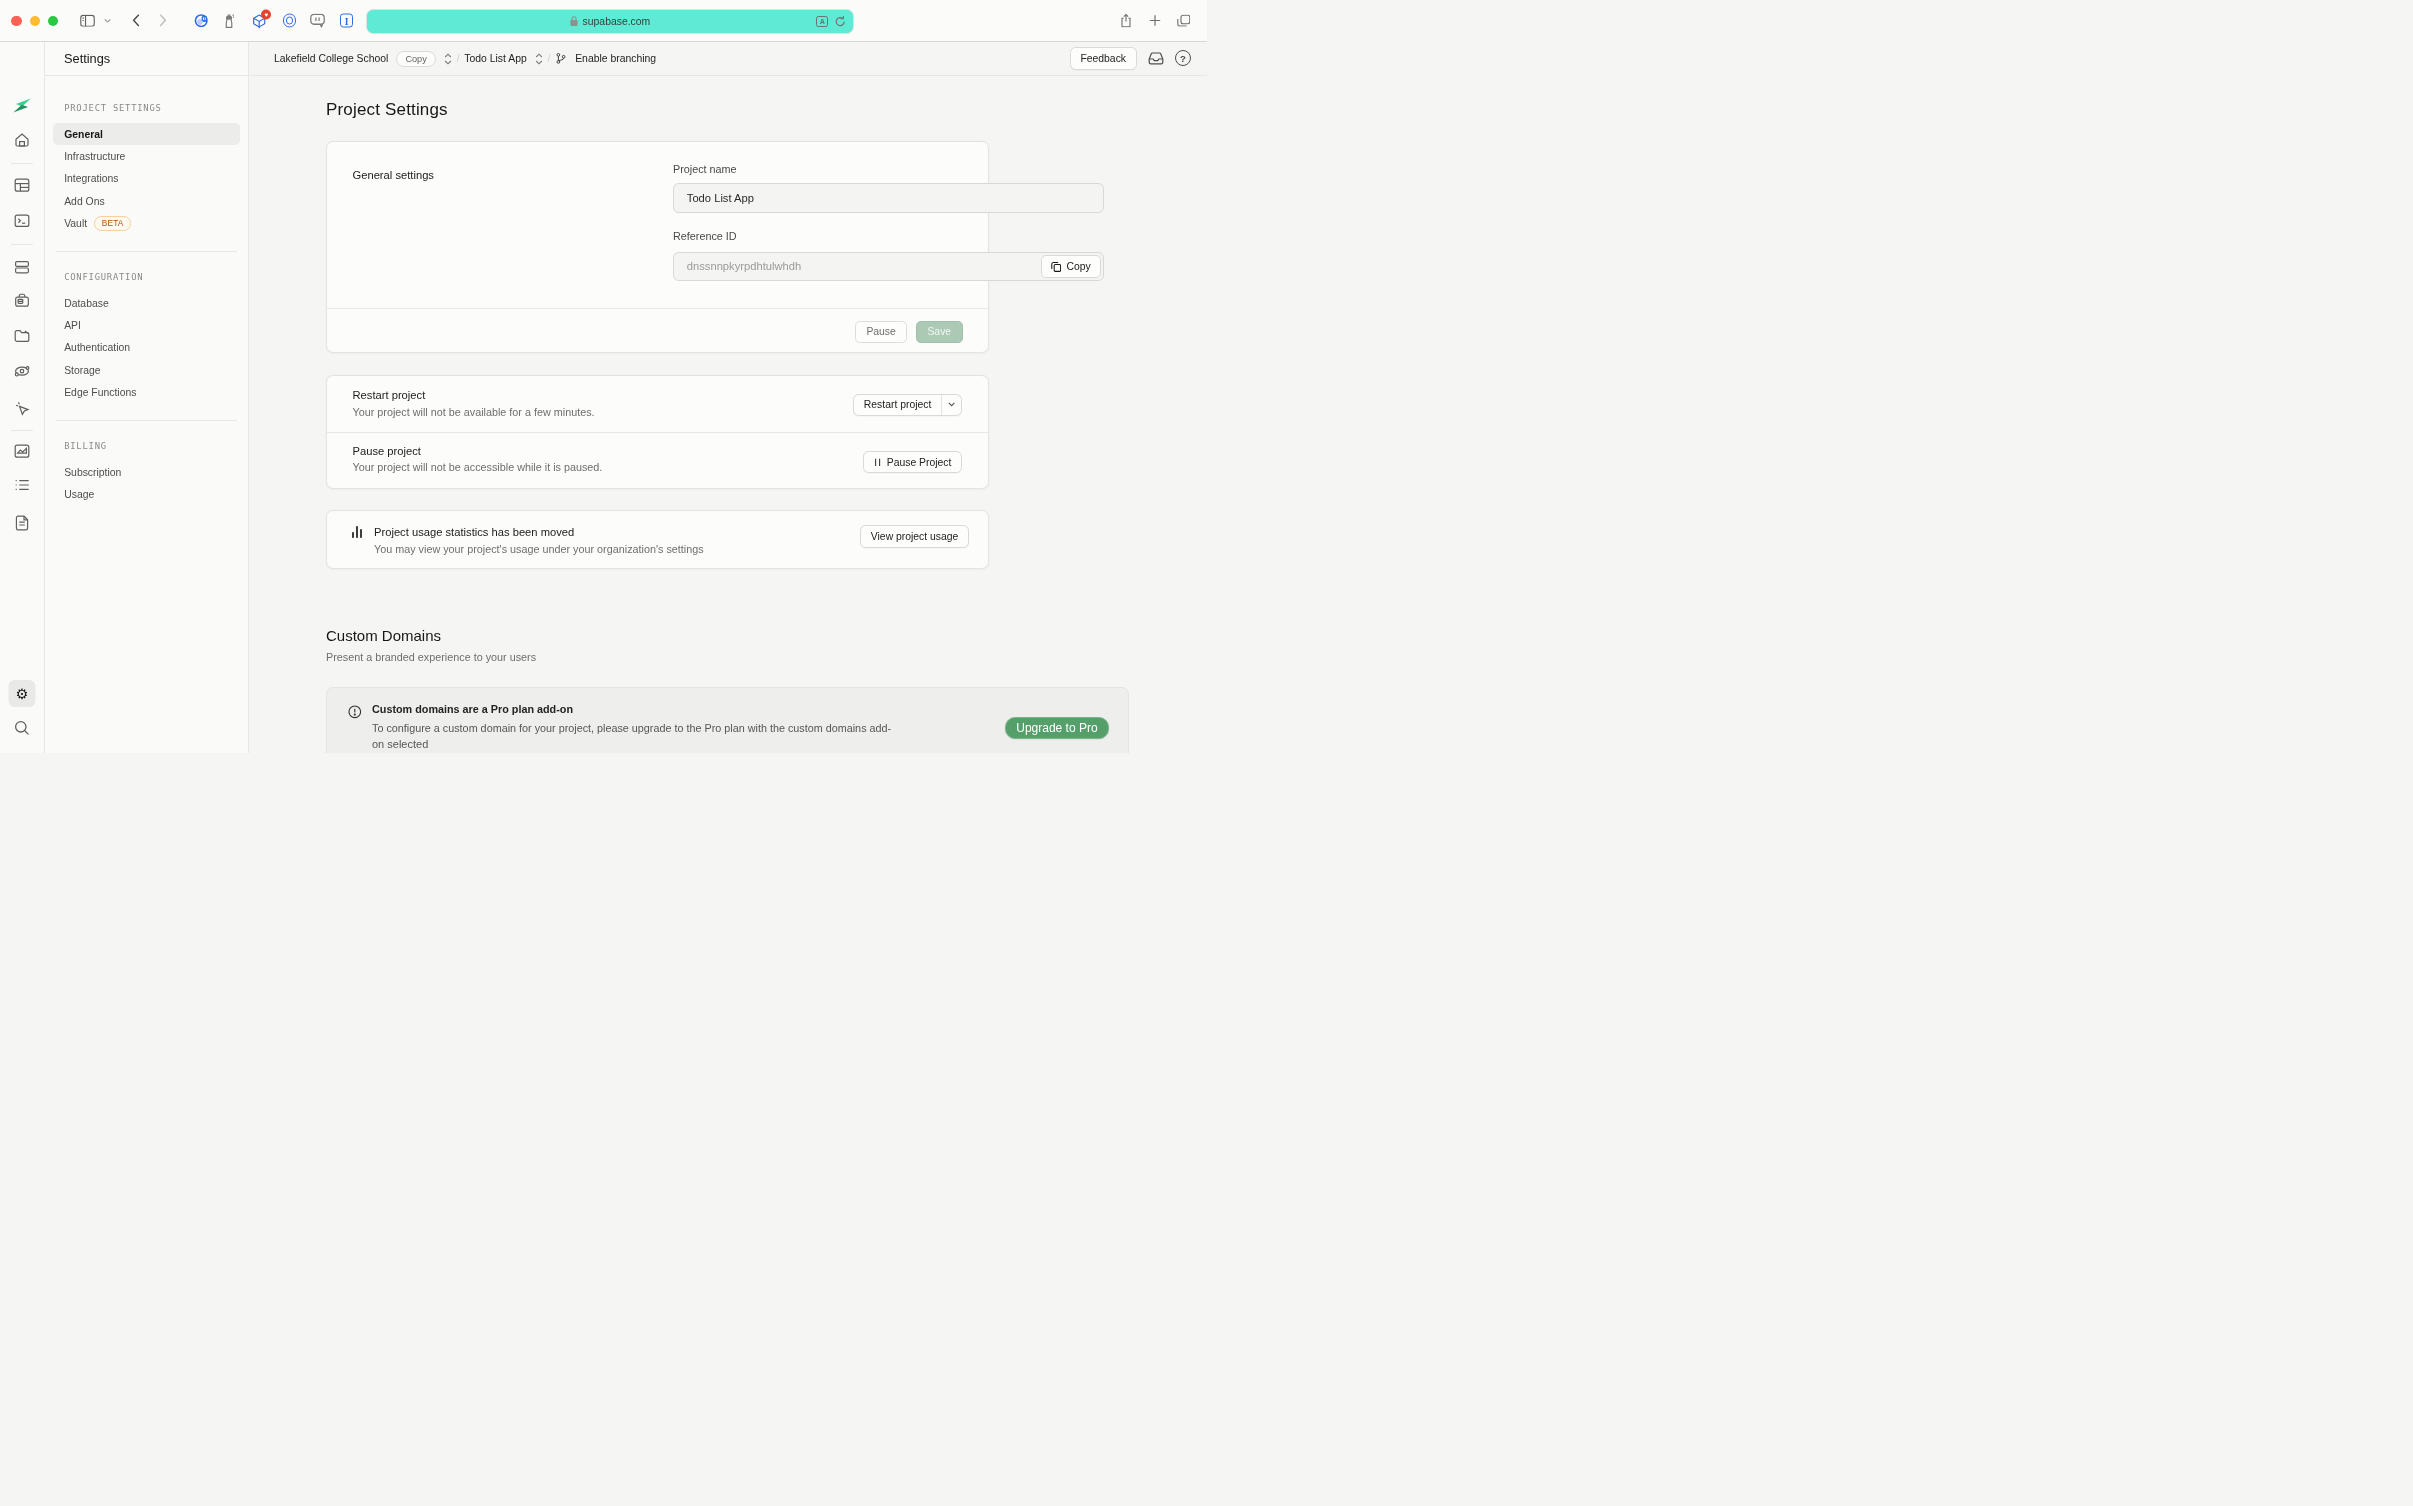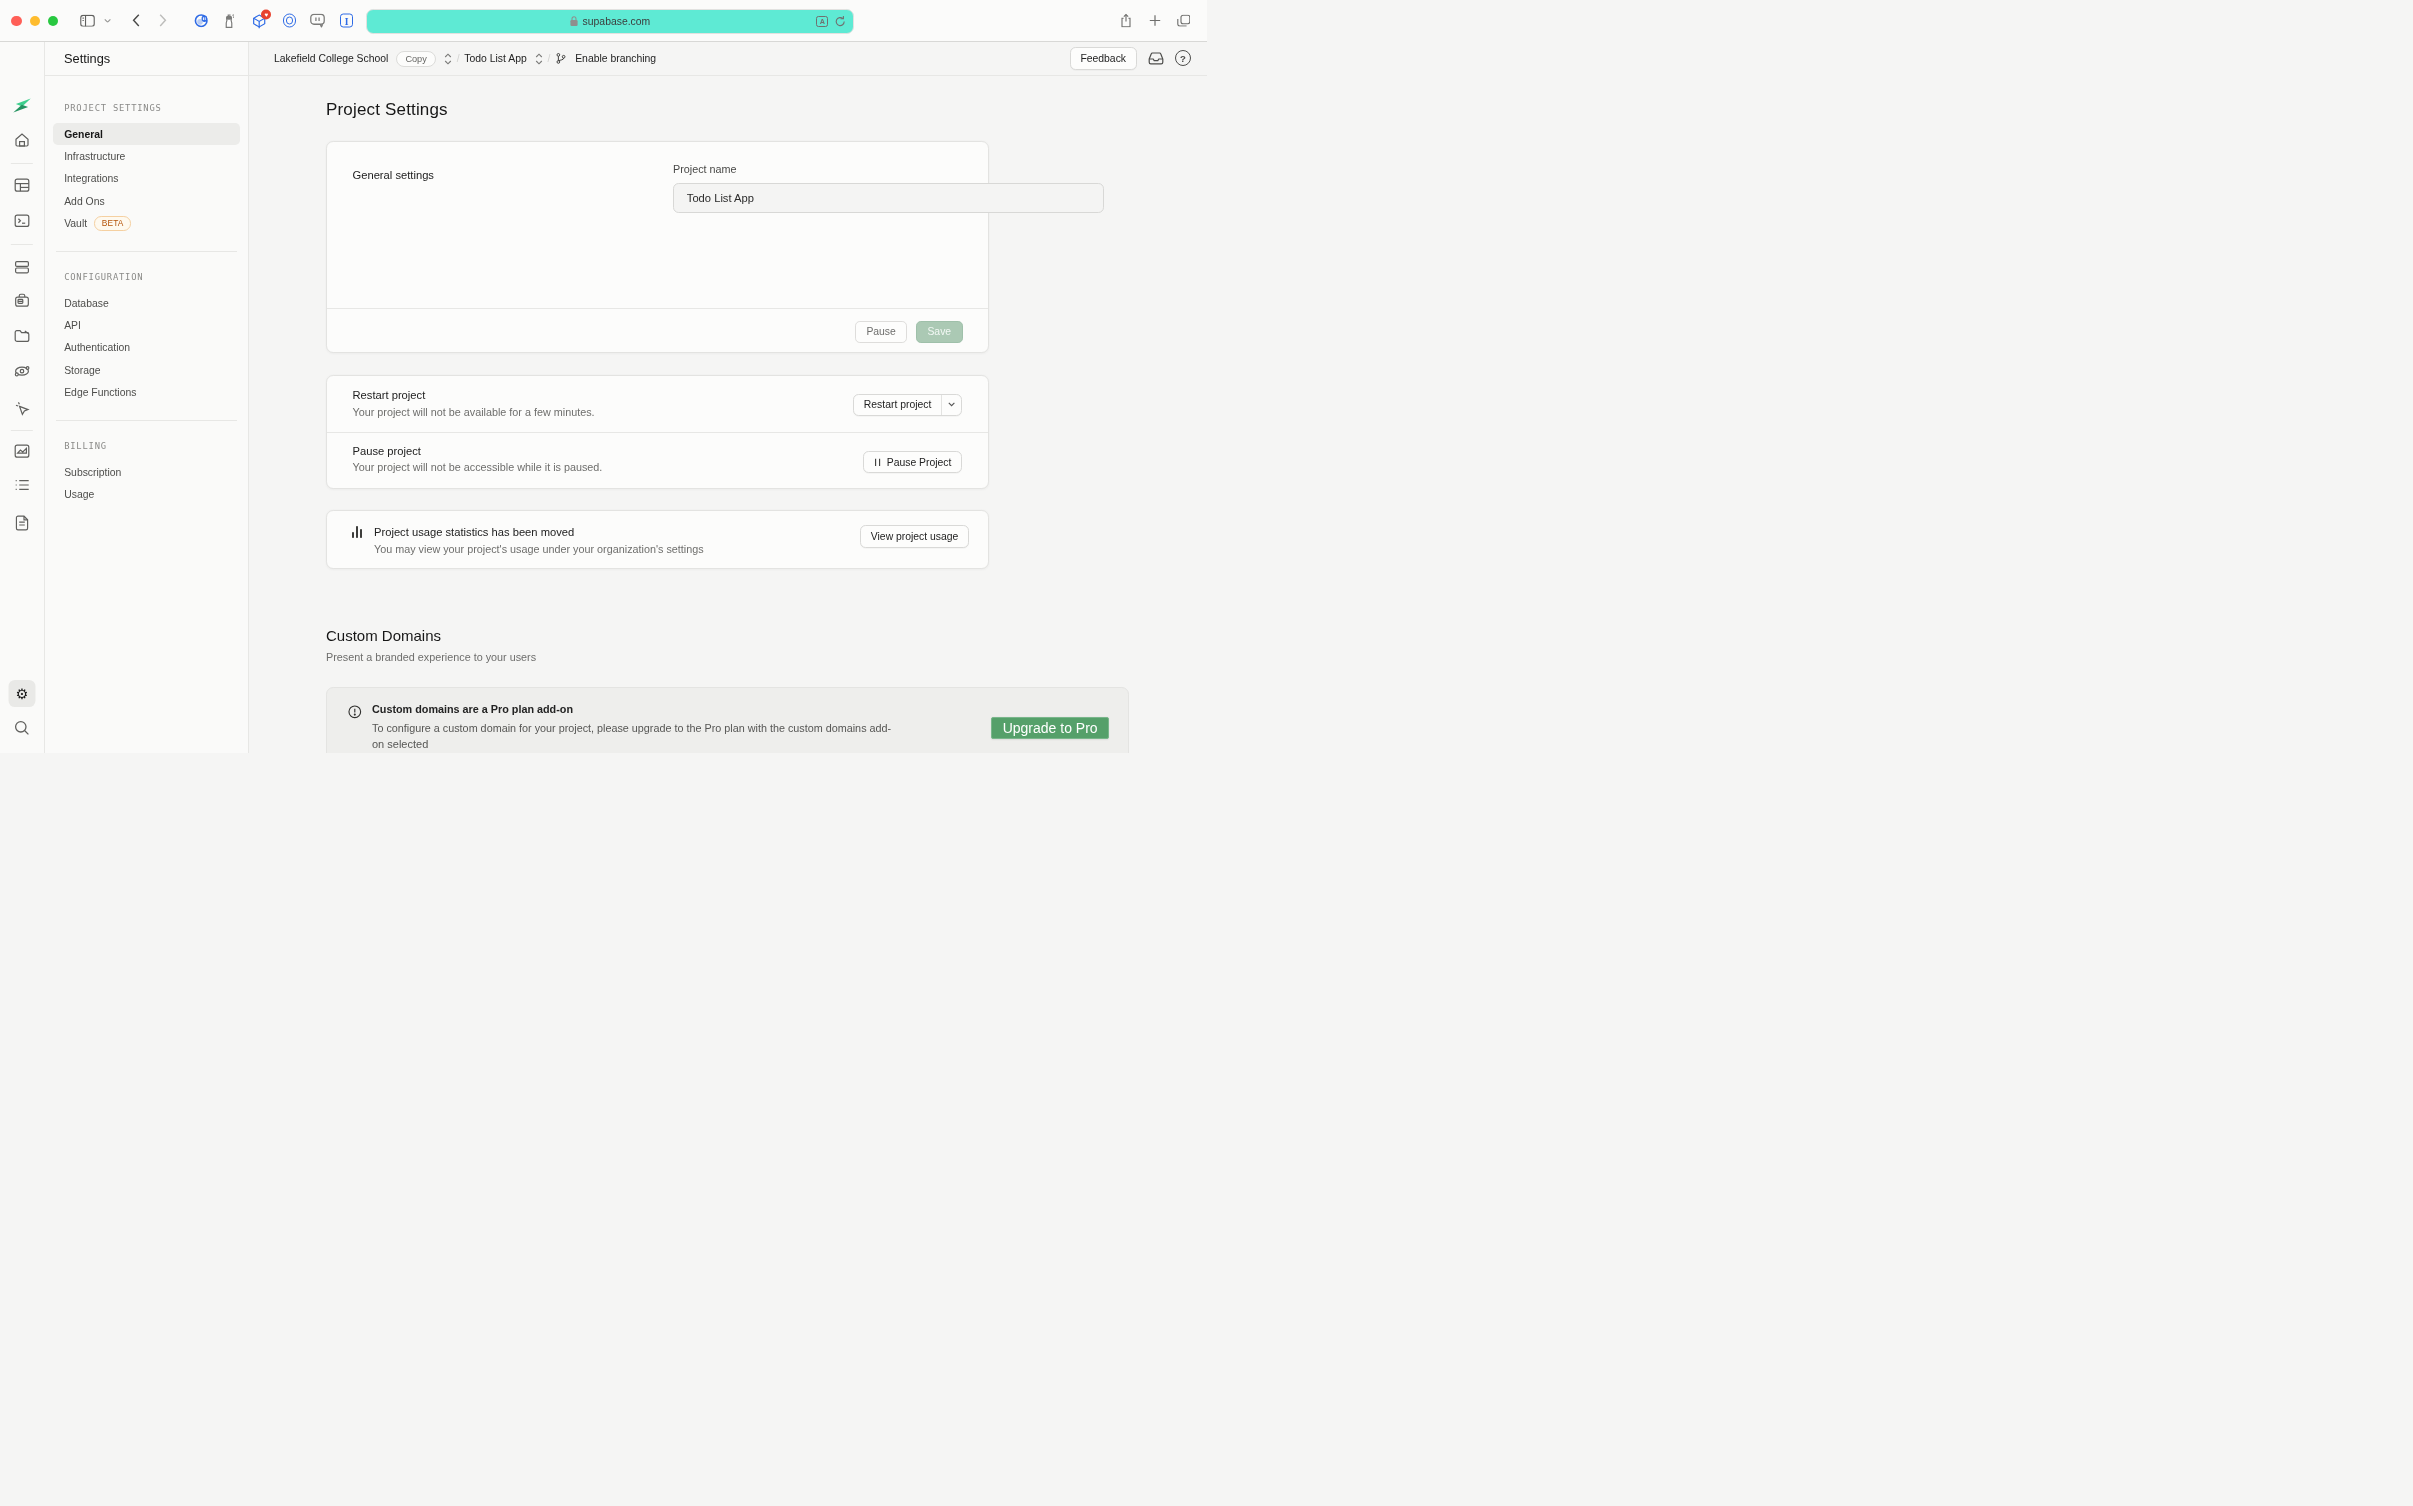--- a/index.html
+++ b/index.html
@@ -81,21 +81,21 @@
   .c3-desc { position:absolute; left:47px; top:32px; font-size:10.8px; color:#6e6e6c; }
   .c3-btn { position:absolute; right:19px; top:14.4px; }
 
   .h2 { position:absolute; left:77px; top:551px; font-size:15px; font-weight:500; color:#171717; }
   .h2-sub { position:absolute; left:77px; top:575px; font-size:10.8px; color:#6e6e6c; }
   .panel { position:absolute; left:77px; top:611px; width:803px; height:142px; background:#eeeeec; border:0.8px solid #e4e4e2; border-radius:7.2px; }
   .alert-ic { position:absolute; left:21px; top:17px; color:#2f2f2d; }
   .al-title { position:absolute; left:45px; top:15px; font-size:10.8px; font-weight:700; color:#232323; }
   .al-l1 { position:absolute; left:45px; top:34px; font-size:10.8px; color:#565654; }
   .al-l2 { position:absolute; left:45px; top:50px; font-size:11px; color:#565654; }
-  .upgrade-btn { position:absolute; right:19px; top:29px; height:21.5px; padding:0 10.4px; display:inline-flex; align-items:center; background:#55a06a; border:0.8px solid #79b68b; border-radius:2px; color:#ffffff; font-size:14px; cursor:pointer; box-shadow:0 0.8px 1.6px rgba(0,0,0,.08); }
+  .upgrade-btn { position:absolute; right:19px; top:29px; height:21.5px; padding:0 10.4px; display:inline-flex; align-items:center; background:#55a06a; border:0.8px solid #79b68b; border-radius:10px; color:#ffffff; font-size:12px; cursor:pointer; box-shadow:0 0.8px 1.6px rgba(0,0,0,.08); }
 
   svg { display:block; }
 </style>
 </head>
 <body>
 
 <div id="screen">
 
   <div class="chrome">
     <div class="traffic">
@@ -413,20 +413,33 @@
         <div class="h1">Project Settings</div>
 
         <section class="card card1">
           <div class="card-sec-title">General settings</div>
           <div class="fcol" style="top:21px">
             <div class="flabel">Project name</div>
             <div class="input" style="margin-top:8px">
               <span>Todo List App</span>
             </div>
           </div>
+          <div class="fcol" style="top:88px">
+            <div class="flabel">Reference ID</div>
+            <div class="input muted" style="margin-top:9.6px">
+              <span>dnssnnpkyrpdhtulwhdh</span>
+              <button class="copy-btn">
+                <svg width="10.4" height="11.2" viewBox="0 0 13 14" fill="none" stroke="#171717" stroke-width="1.3">
+                    <rect x="4" y="4.5" width="8" height="8.5" rx="1.5"></rect>
+                    <path d="M9 2H2.8A1.8 1.8 0 001 3.8V10"></path>
+                  </svg>
+                <span>Copy</span>
+              </button>
+            </div>
+          </div>
           <div class="card-divider"></div>
           <div class="card-footer">
             <button class="btn-sm btn-cancel">Pause</button>
             <button class="btn-sm btn-save">Save</button>
           </div>
         </section>
 
         <section class="card card2">
           <div class="row-title" style="top:12.8px">Restart project</div>
           <div class="row-desc" style="top:29.5px">Your project will not be available for a few minutes.</div>

